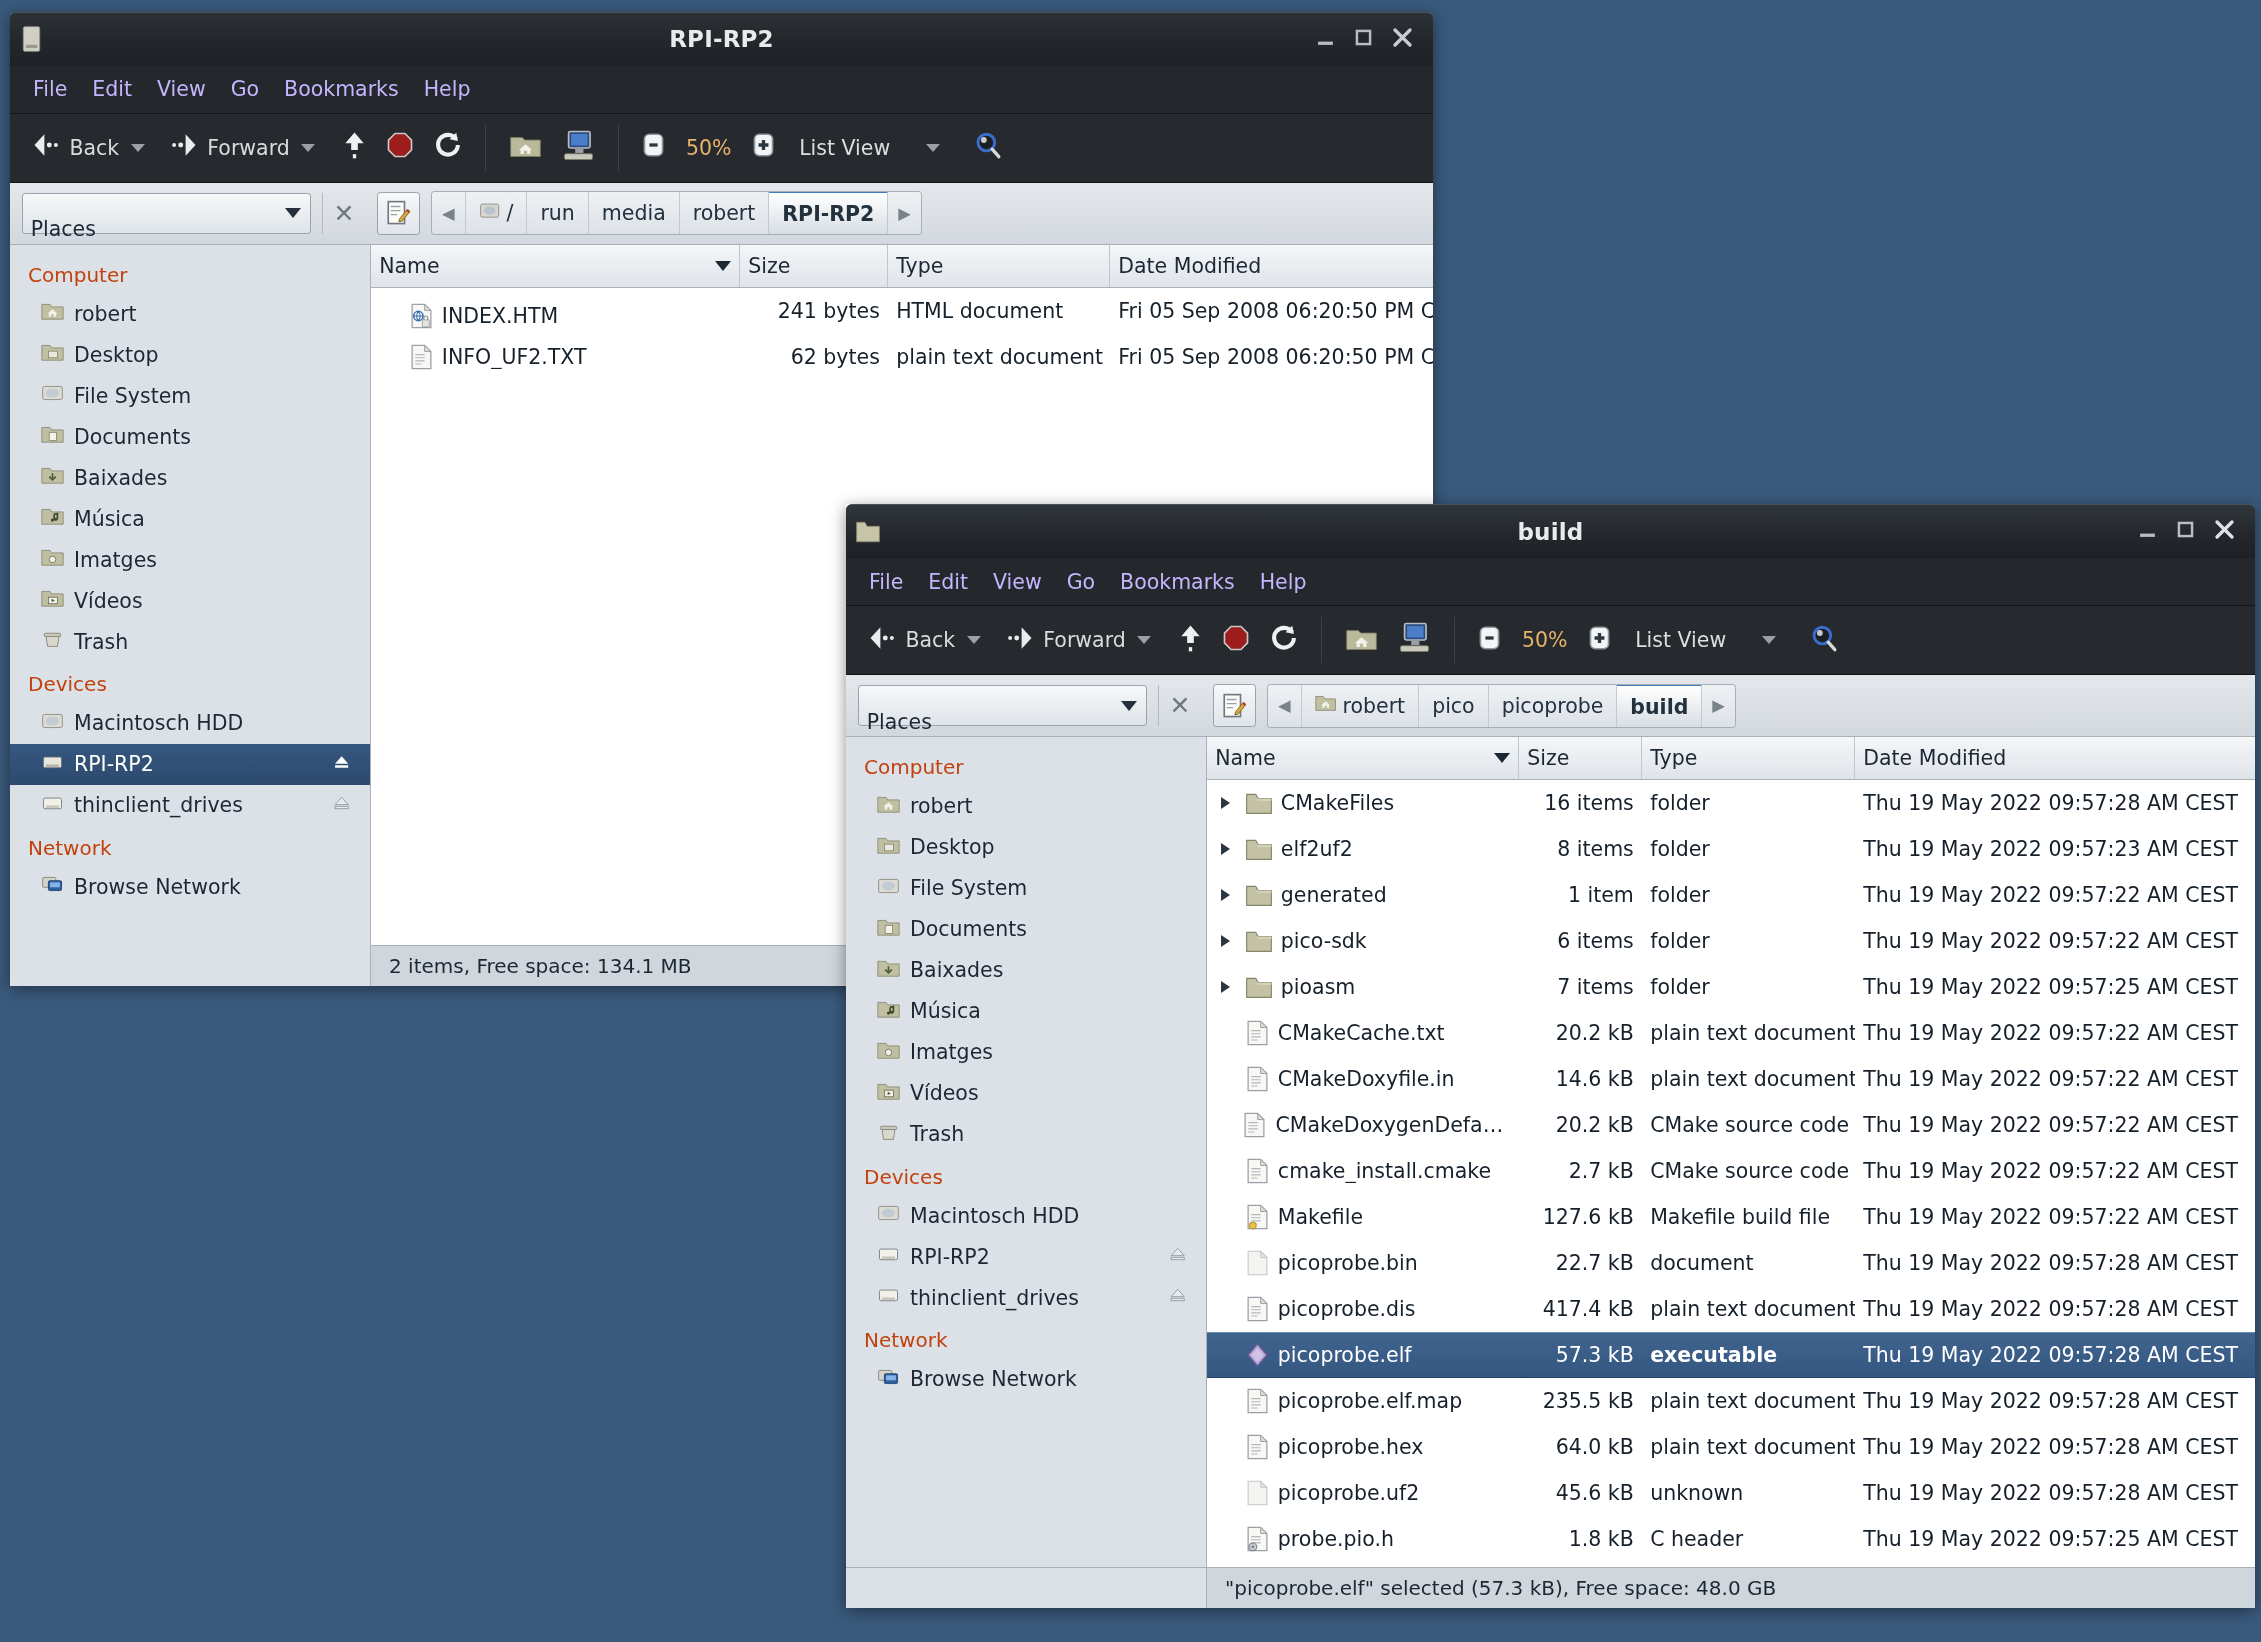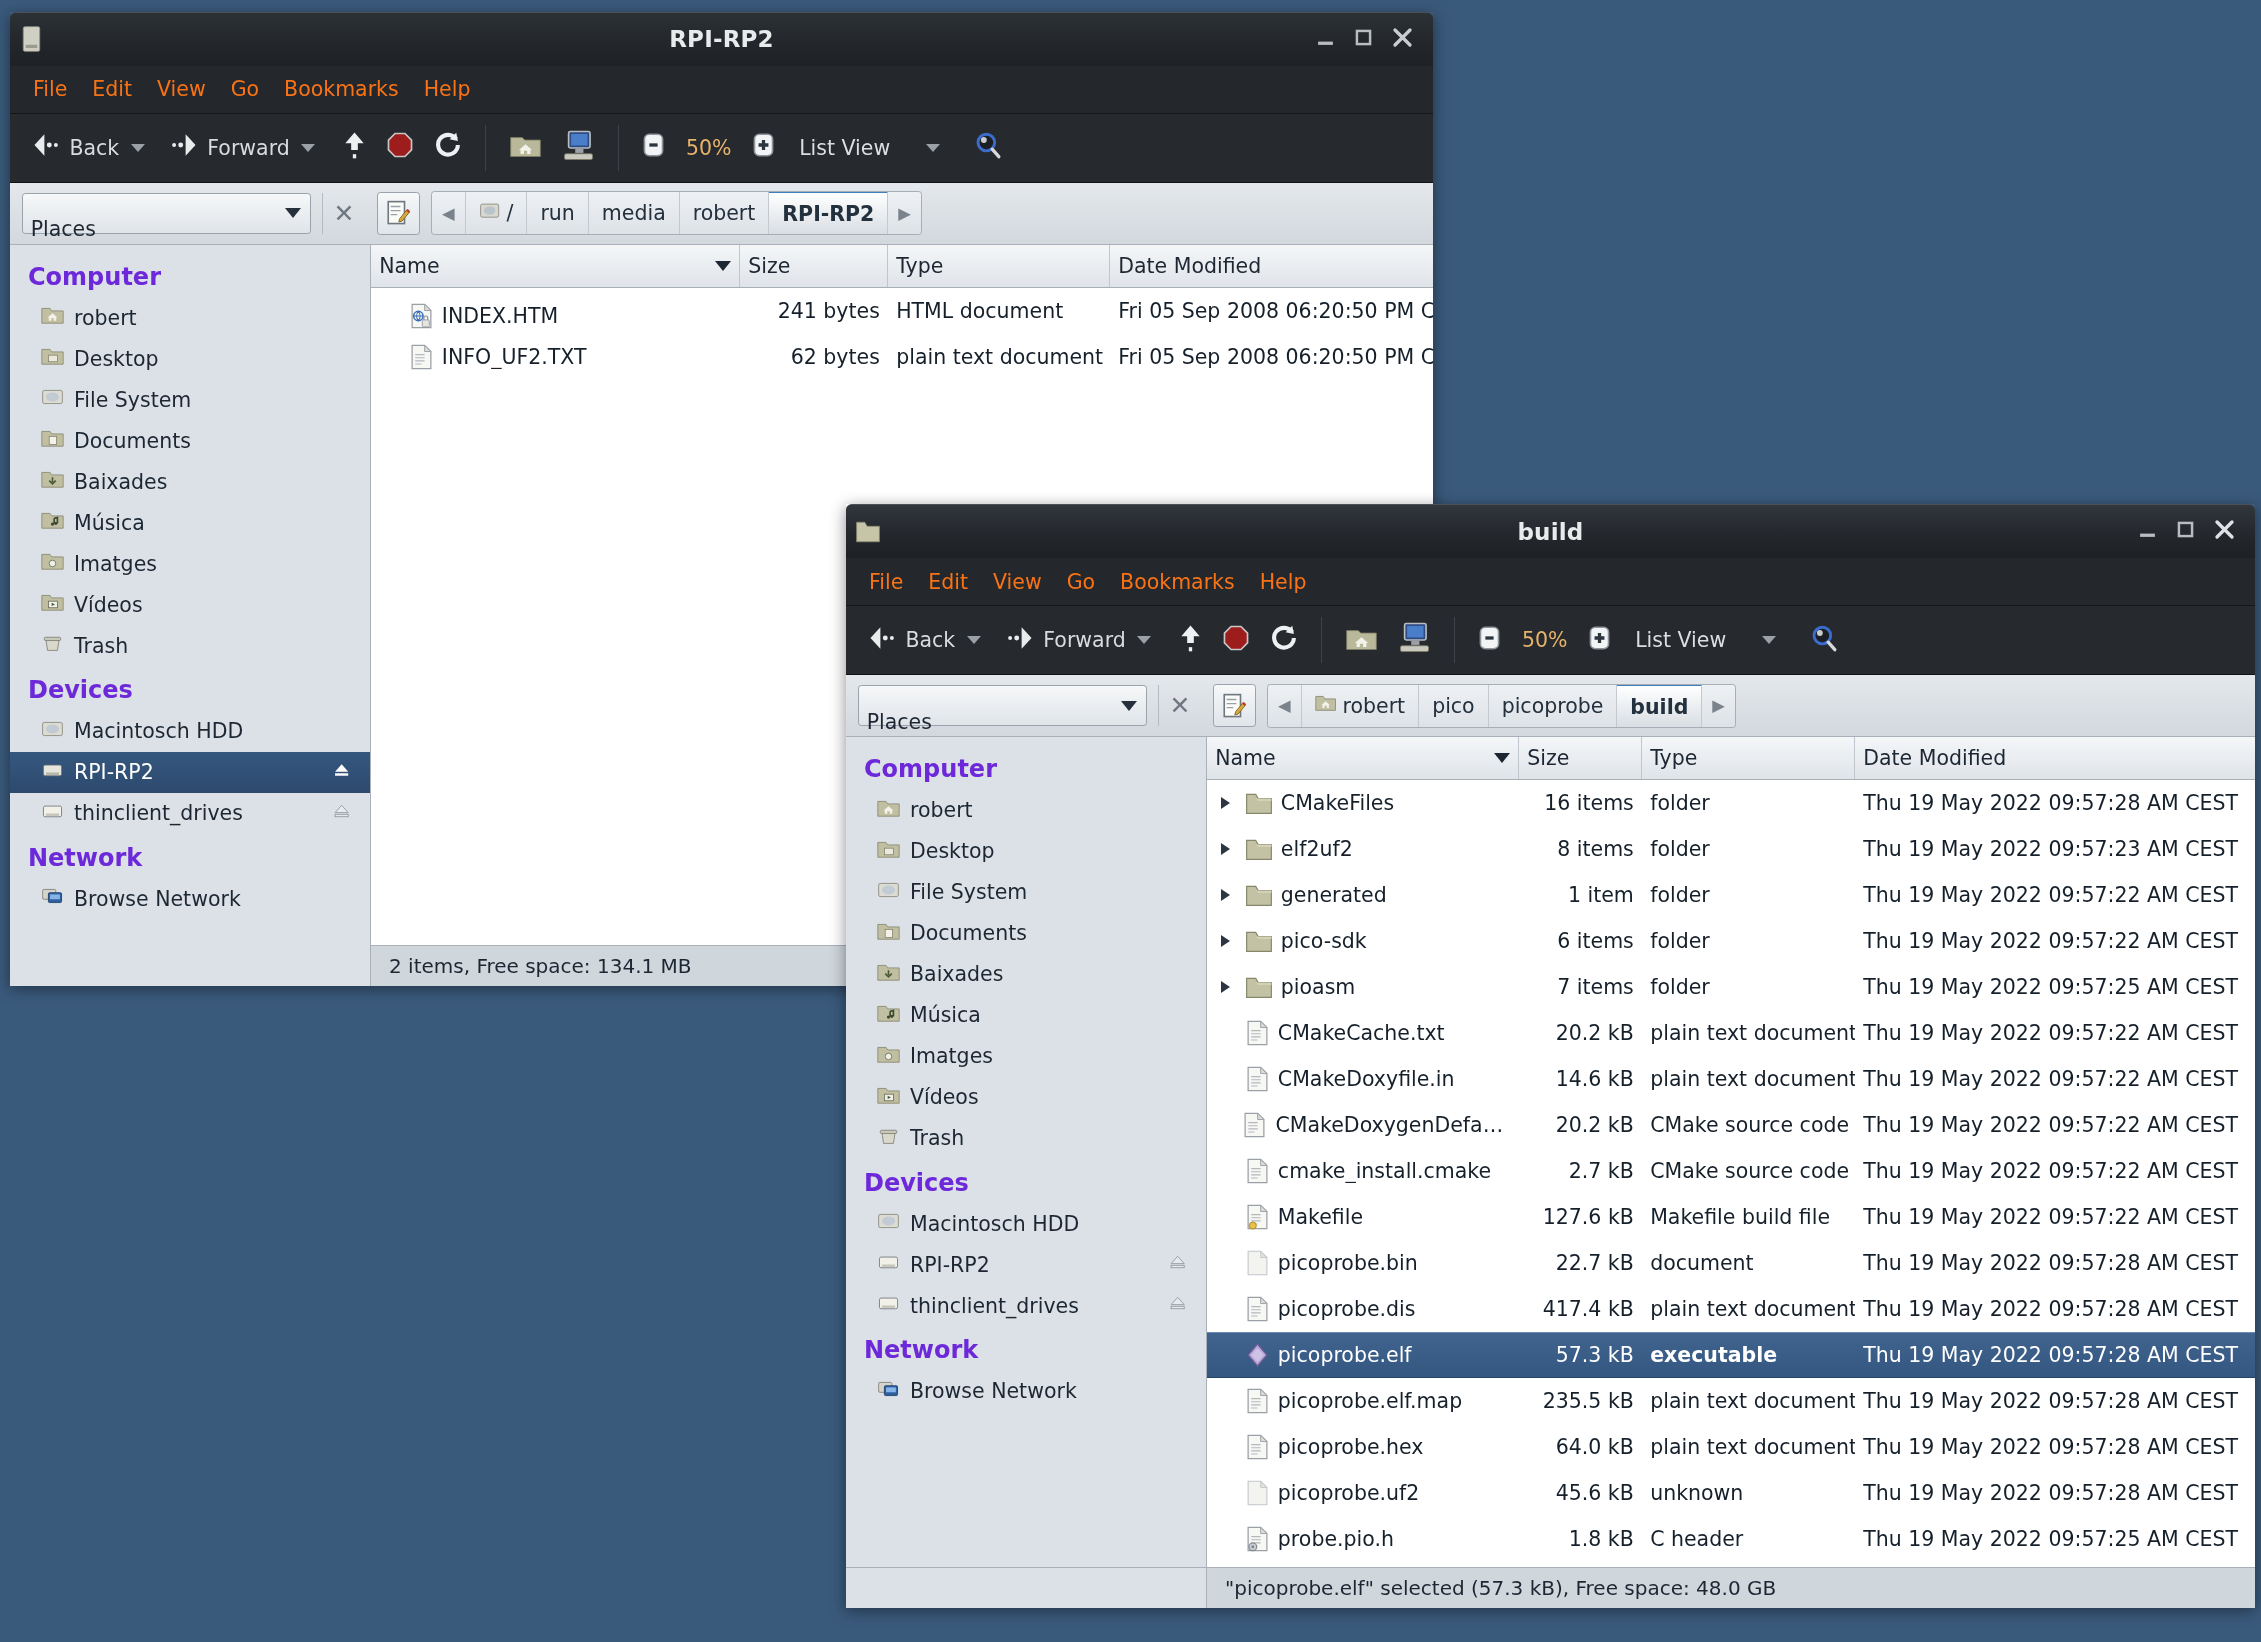--- a/index.html
+++ b/index.html
@@ -27,21 +27,21 @@
     pointer-events: none;
   }
   .tb-btns { margin-left: auto; display: flex; align-items: center; gap: 15px; padding-right: 18px; z-index: 2; }
   .tb-btn { color: #b9bdc1; font-size: 25px; line-height: 1; cursor: pointer; font-family: "DejaVu Sans", sans-serif; }
 
   
   .menubar {
     height: 48px; background: #24282c; display: flex; align-items: center;
     padding-left: 13px; gap: 5px; border-bottom: 0.8px solid #15181b;
   }
-  .menu-item { color: #f97316; font-size: 20.5px; padding: 5px 10px; cursor: pointer; }
+  .menu-item { color: #c4b5fd; font-size: 20.5px; padding: 5px 10px; cursor: pointer; }
 
   
   .toolbar {
     height: 69px; background: #26292d; display: flex; align-items: center;
     padding: 0 13px; gap: 3.3px; border-bottom: 0.8px solid #101214;
   }
   .tbtn { display: flex; align-items: center; gap: 8.2px; padding: 5px 8.2px; cursor: pointer; color: #d9dbdd; font-size: 20.5px; }
   .tb-sep { width: 0.8px; height: 46px; background: #3d4248; margin: 0 11.5px; }
   .caret-small { width: 0; height: 0; border-left: 7.4px solid transparent; border-right: 7.4px solid transparent; border-top: 8.2px solid #9aa0a6; }
   .zoomlabel { color: #e7b26a; font-size: 20.5px; padding: 0 8.2px; }
@@ -77,21 +77,21 @@
   .crumb { padding: 0 13px; height: 44px; display: flex; align-items: center; gap: 6.6px;
     font-size: 20.5px; color: #23303d; border-right: 0.8px solid #c3c9cf; cursor: pointer; white-space: nowrap; }
   .crumb.arrow { padding: 0 10px; color: #7a838c; font-size: 16.4px; }
   .crumb.current { background: linear-gradient(to bottom,#ffffff,#d7dde3); font-weight: bold;
     border-top: 2.5px solid #3d7fc1; }
   .crumb:last-child { border-right: none; }
 
   
   .wbody { display: flex; background: #cfd6dc; }
   .sidebar { background: #dbe1e7; border-right: 0.8px solid #a9b0b8; overflow: hidden; }
-  .sb-head { font-size: 24px; font-weight: bold; color: #6d28d9; padding: 10px 0 6.6px 18px; }
+  .sb-head { font-size: 20px; font-weight: normal; color: #c2410c; padding: 10px 0 6.6px 18px; }
   .sb-item { display: flex; align-items: center; gap: 10px; height: 41px; padding-left: 31px; font-size: 20.5px; color: #1d2733; cursor: pointer; }
   .sb-item.selected { background: linear-gradient(to bottom,#35577f,#2d4a6e); color: #fff; }
   .sb-item .eject { margin-left: auto; margin-right: 18px; }
 
   
   .filepane { flex: 1; display: flex; flex-direction: column; background: #fff; min-width: 0; }
   .colhead { display: flex; height: 43px; background: linear-gradient(to bottom,#f4f6f8,#dfe4e9);
     border-bottom: 0.8px solid #a9b0b8; font-size: 20.5px; color: #1d2733; }
   .colhead .c { display: flex; align-items: center; padding: 0 8.2px; border-right: 0.8px solid #bfc6cd; position: relative; }
   .colhead .c .sortcaret { position: absolute; right: 8.2px; width:0;height:0;

